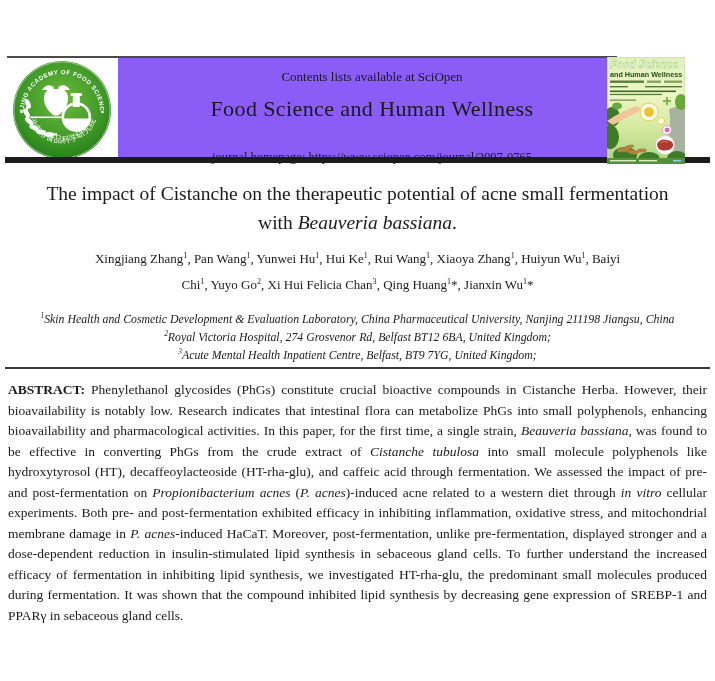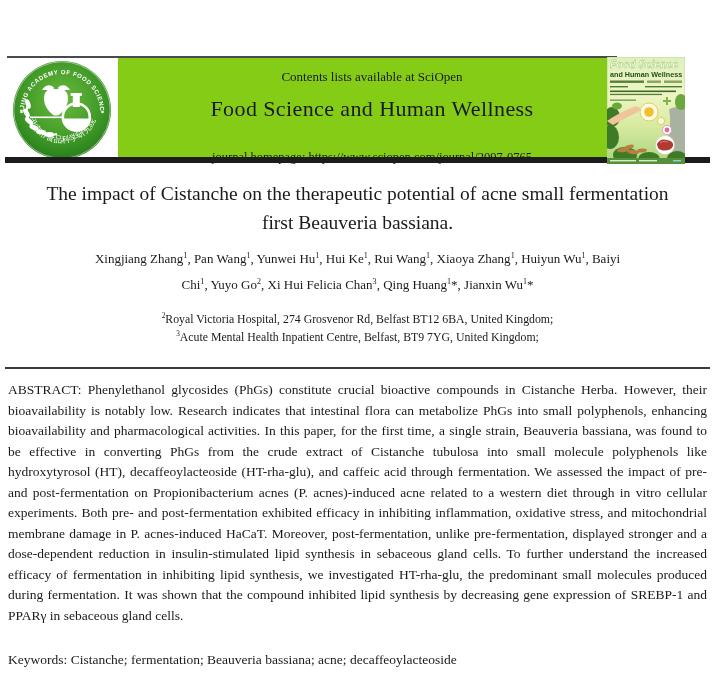--- a/index.html
+++ b/index.html
@@ -1,28 +1,28 @@
 <!DOCTYPE html>
 <html><head>
 <meta charset="utf-8">
 <style>
   html,body{margin:0;padding:0;background:#ffffff;}
   .page{position:relative;width:715px;height:681px;background:#fff;overflow:hidden;
         font-family:"Liberation Serif",serif;color:#1a1a1a;}
-  .i{}
-  .b{font-weight:normal}
+  .i{font-style:italic}
+  .b{font-weight:bold}
   sup{font-size:62%;vertical-align:super;line-height:0;}
 
   .doi{position:absolute;left:8px;top:6px;font-size:12.5px;letter-spacing:.2px;}
   .running-head{position:absolute;left:0;top:27px;width:100%;text-align:center;
                 font-style:italic;font-size:12px;}
   .topline{position:absolute;left:7px;top:56px;width:610px;height:2px;background:#4a4a4a;}
 
   .logo{position:absolute;left:10px;top:60px;width:104px;height:100px;}
-  .banner{position:absolute;left:118px;top:58px;width:508px;height:99px;background:#84cc16;
+  .banner{position:absolute;left:118px;top:58px;width:508px;height:99px;background:#8b5cf6;
           text-align:center;}
   .banner .contents{margin-top:11px;font-size:13px;}
   .banner .journal{margin-top:11px;font-size:22px;letter-spacing:.4px;}
   .banner .homepage{margin-top:28px;font-size:12.5px;}
   .cover{position:absolute;left:607px;top:57px;width:78px;height:107px;z-index:3;}
   .bar{position:absolute;left:5px;top:157px;width:705px;height:6px;background:#1c1c1c;}
 
   .title{position:absolute;left:20px;top:179px;width:675px;text-align:center;
          font-size:19.5px;line-height:29px;}
   .authors{position:absolute;left:10px;top:246px;width:695px;text-align:center;
@@ -149,28 +149,28 @@
       <g fill="#d8ecc0">
         <rect x="3" y="103" width="26" height="1.4"></rect>
           <rect x="32" y="103" width="18" height="1.4"></rect>
         <rect x="66" y="103" width="8" height="1.4" fill="#8fd0e8"></rect>
       </g>
     </svg>
   </div>
 
   <div class="bar"></div>
 
-  <div class="title"><span>The impact of Cistanche on the therapeutic potential of acne small fermentation</span><br><span>first </span><span class="i">Beauveria bassiana</span><span>.</span></div>
+  <div class="title"><span>The impact of Cistanche on the therapeutic potential of acne small fermentation</span><br><span>with </span><span class="i">Beauveria bassiana</span><span>.</span></div>
 
   <div class="authors"><span>Xingjiang Zhang</span><sup>1</sup><span>, Pan Wang</span><sup>1</sup><span>, Yunwei Hu</span><sup>1</sup><span>, Hui Ke</span><sup>1</sup><span>, Rui Wang</span><sup>1</sup><span>, Xiaoya Zhang</span><sup>1</sup><span>, Huiyun Wu</span><sup>1</sup><span>, Baiyi</span><br><span>Chi</span><sup>1</sup><span>, Yuyo Go</span><sup>2</sup><span>, Xi Hui Felicia Chan</span><sup>3</sup><span>, Qing Huang</span><sup>1</sup><span>*, Jianxin Wu</span><sup>1</sup><span>*</span></div>
 
   <div class="affils">
+    <div><sup class="i">1</sup><span class="i">Skin Health and Cosmetic Development &amp; Evaluation Laboratory, China Pharmaceutical University, Nanjing 211198 Jiangsu, China</span></div>
     <div><sup class="i">2</sup><span class="i">Royal Victoria Hospital, 274 Grosvenor Rd, Belfast BT12 6BA, United Kingdom;</span></div>
     <div><sup class="i">3</sup><span class="i">Acute Mental Health Inpatient Centre, Belfast, BT9 7YG, United Kingdom;</span></div>
   </div>
 
   <div class="rule2"></div>
 
   <div class="abstract"><span class="b">ABSTRACT: </span><span>Phenylethanol glycosides (PhGs) constitute crucial bioactive compounds in Cistanche Herba. However, their bioavailability is notably low. Research indicates that intestinal flora can metabolize PhGs into small polyphenols, enhancing bioavailability and pharmacological activities. In this paper, for the first time, a single strain, </span><span class="i">Beauveria bassiana</span><span>, was found to be effective in converting PhGs from the crude extract of </span><span class="i">Cistanche tubulosa</span><span> into small molecule polyphenols like hydroxytyrosol (HT), decaffeoylacteoside (HT-rha-glu), and caffeic acid through fermentation. We assessed the impact of pre- and post-fermentation on </span><span class="i">Propionibacterium acnes</span><span> (</span><span class="i">P. acnes</span><span>)-induced acne related to a western diet through </span><span class="i">in vitro</span><span> cellular experiments. Both pre- and post-fermentation exhibited efficacy in inhibiting inflammation, oxidative stress, and mitochondrial membrane damage in </span><span class="i">P. acnes</span><span>-induced HaCaT. Moreover, post-fermentation, unlike pre-fermentation, displayed stronger and a dose-dependent reduction in insulin-stimulated lipid synthesis in sebaceous gland cells. To further understand the increased efficacy of fermentation in inhibiting lipid synthesis, we investigated HT-rha-glu, the predominant small molecules produced during fermentation. It was shown that the compound inhibited lipid synthesis by decreasing gene expression of SREBP-1 and PPARγ in sebaceous gland cells.</span></div>
 
-  <div class="keywords"><span class="b">Keywords: </span><span>Cistanche; fermentation; </span><span class="i">Beauveria bassiana</span><span>; acne; decaffeoylacteoside</span></div>
 
 </div>
 
 </body></html>

